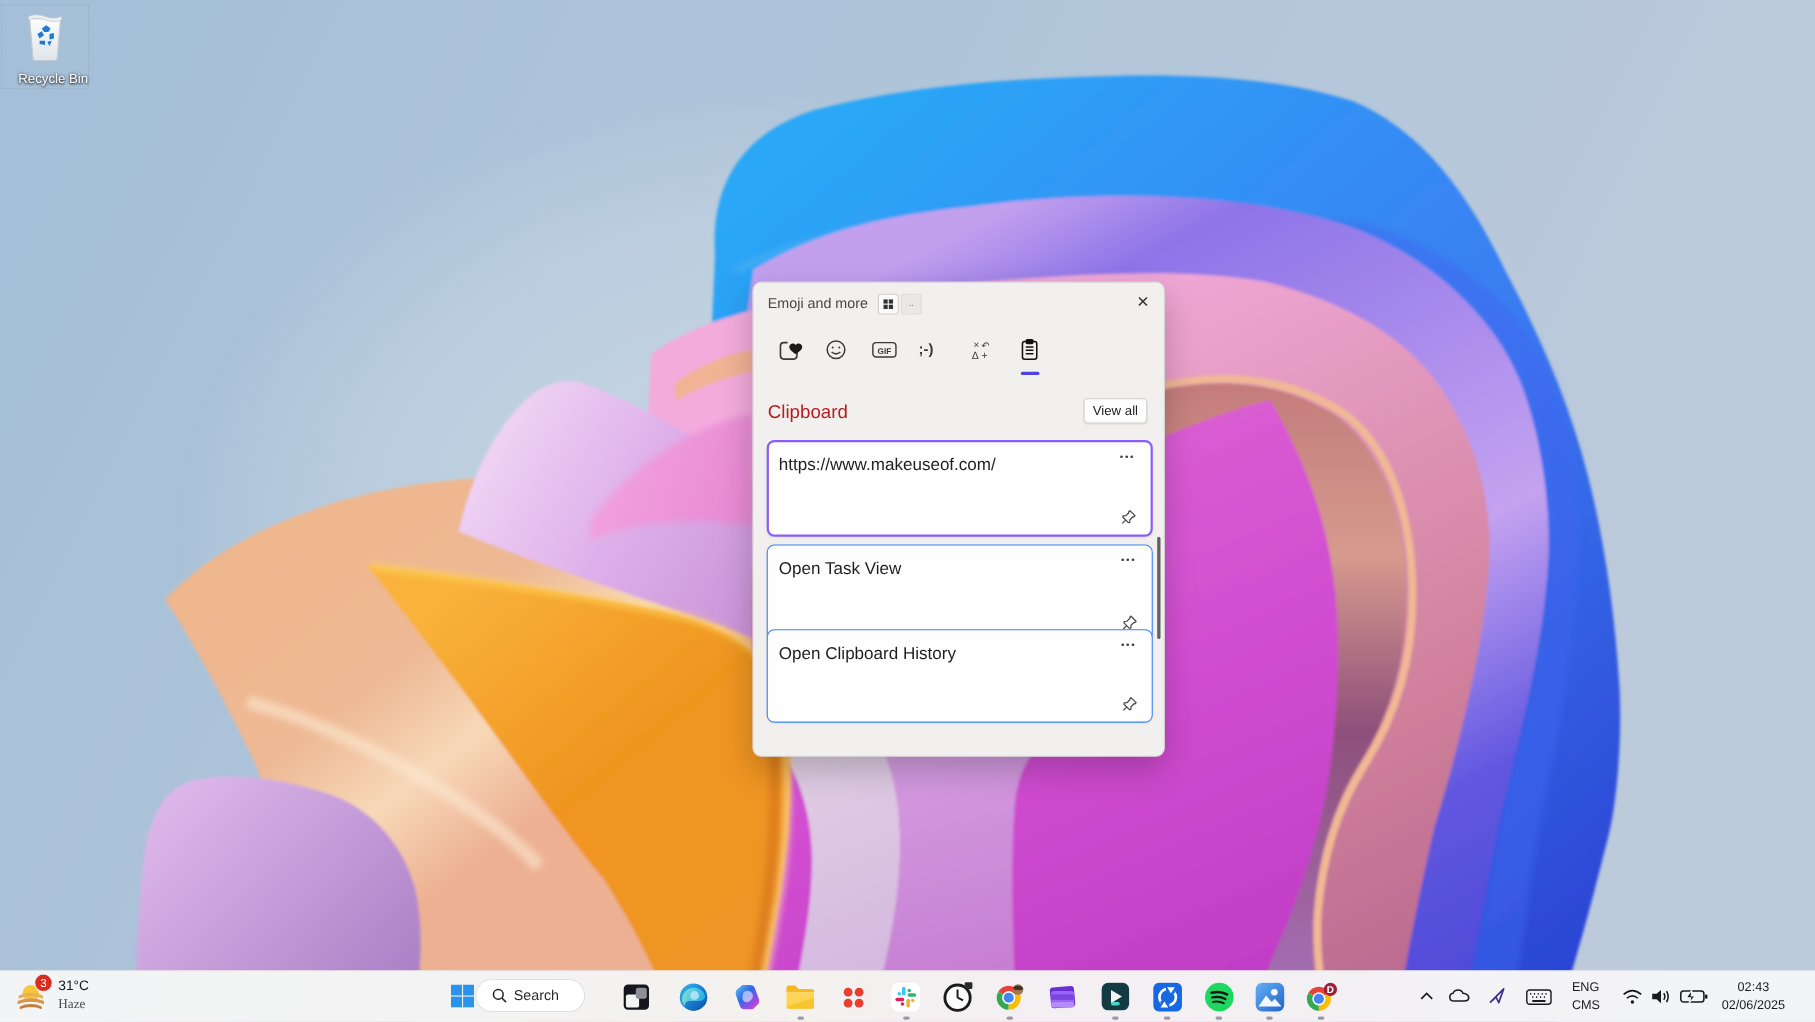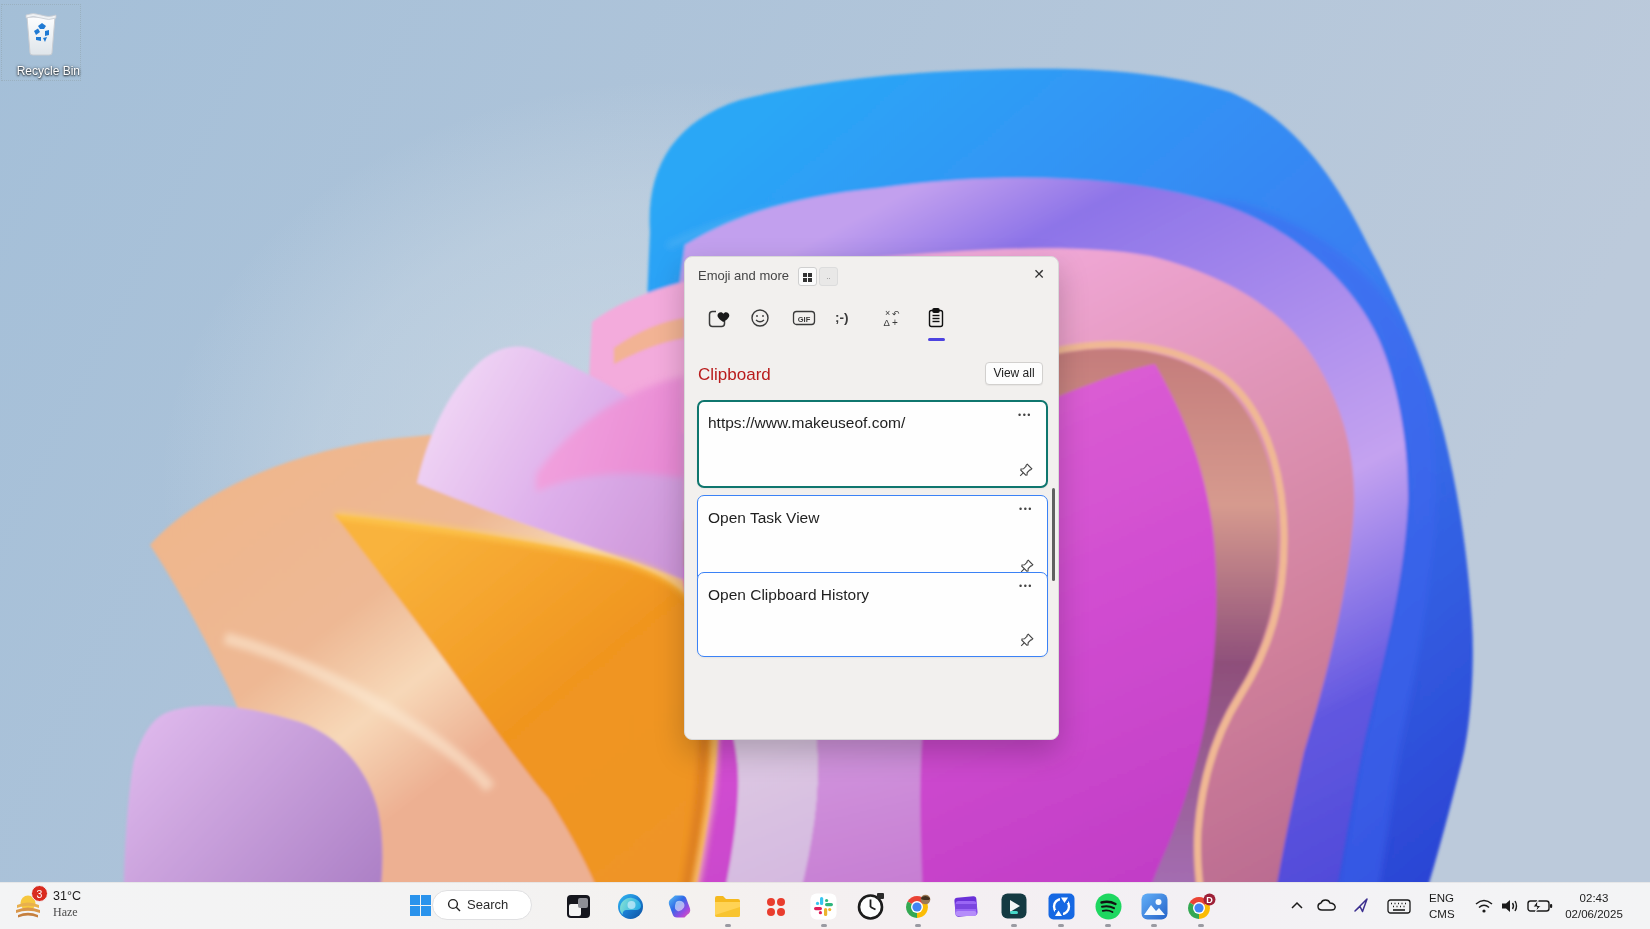--- a/index.html
+++ b/index.html
@@ -1,37 +1,37 @@
 <!DOCTYPE html>
 <html><head>
 <meta charset="utf-8">
 <style>
   html,body{margin:0;padding:0;width:1650px;height:929px;overflow:hidden;
     font-family:"Liberation Sans",sans-serif;}
   #wall{position:absolute;left:0;top:0;width:1650px;height:929px;}
 
-  #panel{position:absolute;left:684px;top:256px;width:375px;height:484px;background:#f2f0ee;
+  #panel{position:absolute;left:684px;top:256px;width:375px;height:432px;background:#f2f0ee;
     border-radius:8px;border:1px solid #d8d8d8;box-shadow:0 12px 30px rgba(0,0,0,0.22);box-sizing:border-box;}
   .ptitle{position:absolute;left:13px;top:11px;font-size:13px;color:#454545;}
   .navbox{position:absolute;top:10px;width:17px;height:17px;border-radius:3px;background:#fbfbfb;
     border:1px solid #cfcfcf;text-align:center;}
   .nb1{left:113px;padding-top:0px}.nb1 svg{margin-top:4px}
   .nb2{left:134px;background:#e9e8e7;border-color:#dcdcdc;}
   .pclose{position:absolute;right:13px;top:9px;font-size:14px;color:#333;}
   .picons{position:absolute;left:0;top:48px;width:100%;height:40px;}
   .pic{position:absolute;top:2px;}
   .ptxt{font-size:13.5px;font-weight:700;color:#3a3a3a;top:5px;}
   .psel{position:absolute;left:243px;top:33px;width:17px;height:3px;border-radius:2px;background:#4d43e0;}
   .pclip{position:absolute;left:13px;top:108px;font-size:17px;color:#b91c1c;}
   .pclear{position:absolute;left:300px;top:105px;width:56px;height:21px;background:#fdfdfd;
     border:1px solid #d2d0ce;border-radius:4px;font-size:12px;color:#222;text-align:center;line-height:21px;
     box-shadow:0 1px 1px rgba(0,0,0,0.05);}
   .card{position:absolute;left:12px;width:351px;background:#fefefe;border-radius:7px;box-sizing:border-box;
     border:1px solid #3b82f6;box-shadow:0 1px 2px rgba(0,0,0,0.05);}
-  .c1{top:143px;height:88px;border:2px solid #0f766e;}
+  .c1{top:143px;height:88px;border:2px solid #8b5cf6;}
   .c2{top:238px;height:88px;}
   .c3{top:315px;height:85px;}
   .ctext{position:absolute;left:10px;top:13px;font-size:15.5px;color:#1f1f1f;}
   .c1 .ctext{left:9px;top:12px;}
   .cdots{position:absolute;right:14px;top:8px;font-size:9px;letter-spacing:1.5px;color:#444;}
   .cpin{position:absolute;right:12px;bottom:8px;}
   .pscroll{position:absolute;left:367px;top:231px;width:3px;height:93px;background:#606060;border-radius:2px;}
   #rbin{position:absolute;left:1px;top:4px;width:78px;height:75px;border:1px dotted #9ab0c0;background:rgba(160,190,210,0.08);}
   .rlabel{position:absolute;left:0;top:59px;width:78px;text-align:right;font-size:12px;color:#fff;
     text-shadow:0 1px 2px rgba(0,0,0,0.85),0 0 3px rgba(0,0,0,0.5);}

